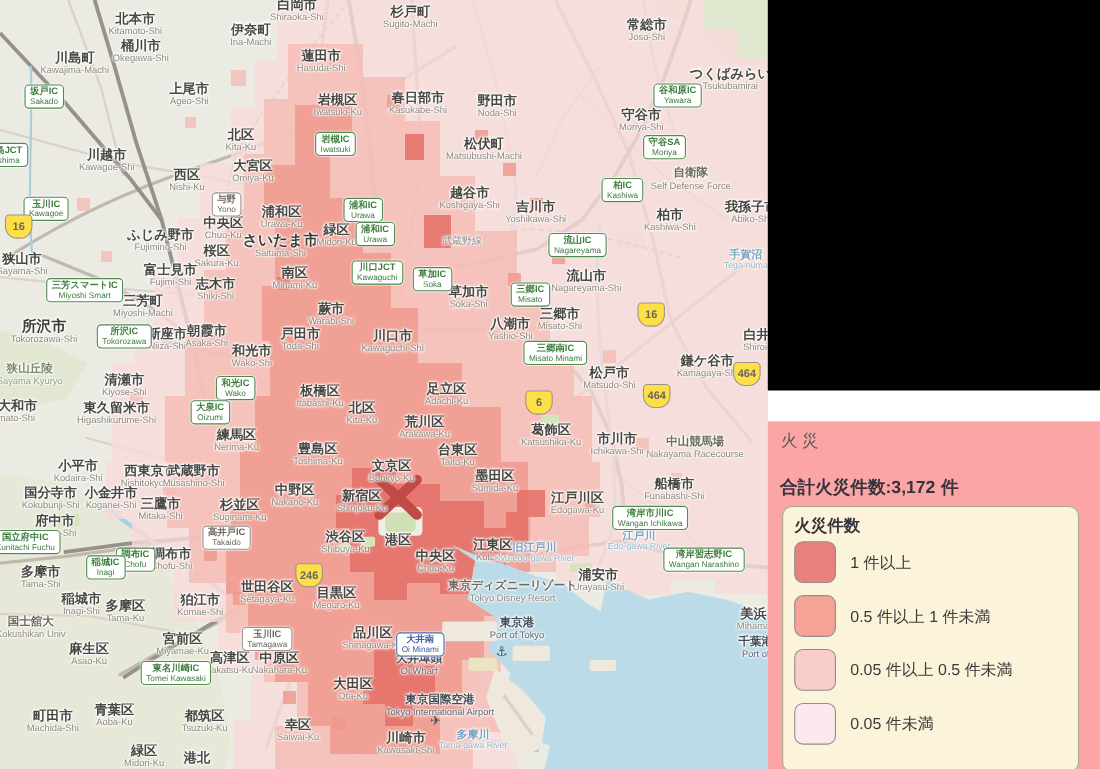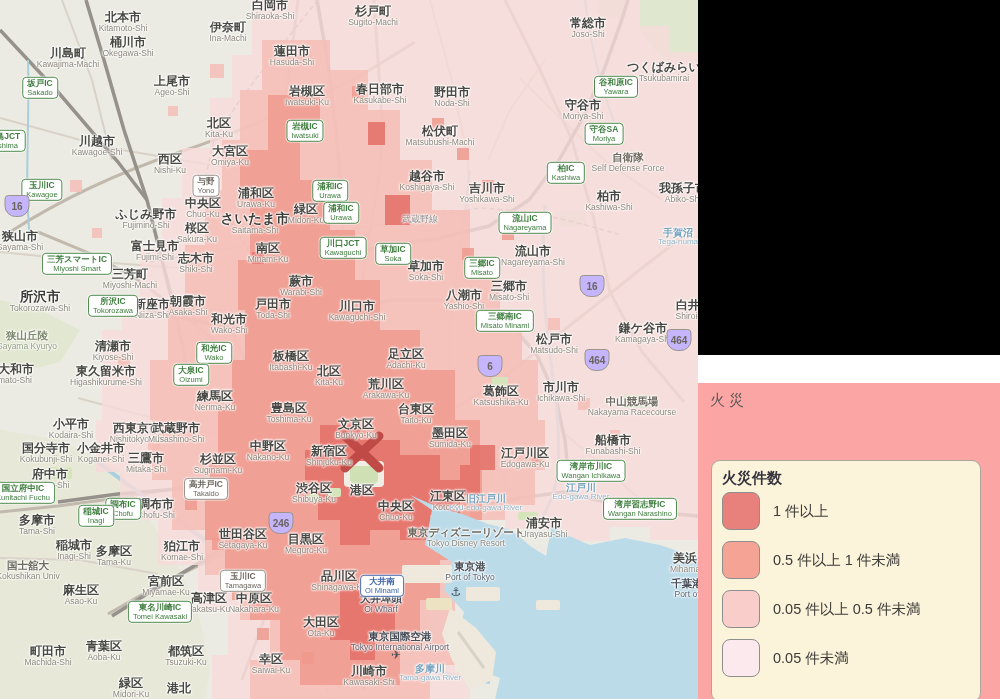--- a/index.html
+++ b/index.html
@@ -22,21 +22,21 @@
   .lbl.terrain{font-size:10.5px;color:#7d8a6f;}
   .lbl.terrain .en{color:#93a083;}
   .lbl.rail{font-size:9px;color:#8a8a8a;font-weight:400;}
   .lbl.sym{font-size:12px;color:#4a5560;text-shadow:none;}
   .badge{position:absolute;transform:translate(-50%,-50%);background:#fff;border:1.5px solid #4f8a4f;
          border-radius:4px;padding:1px 4px;font-size:8.5px;color:#3e7d3e;font-weight:700;
          text-align:center;line-height:1.15;white-space:nowrap;box-shadow:0 0 0 1px rgba(255,255,255,.55);}
   .badge .en{display:block;font-size:7.5px;font-weight:400;}
   .badge.blue{border-color:#4a6fae;color:#3c62a6;}
   .badge.gray{border-color:#9a948c;color:#6d675f;}
-  .shield{position:absolute;transform:translate(-50%,-50%);width:23px;height:20px;background:#c4b5fd;
+  .shield{position:absolute;transform:translate(-50%,-50%);width:23px;height:20px;background:#fde047;
           border:1.5px solid #9a948c;border-radius:4px 4px 11px 11px;font-size:10px;font-weight:700;
           color:#6b655e;display:flex;align-items:center;justify-content:center;text-align:center;}
   
   #blank{position:absolute;left:698px;top:0;width:302px;height:355px;background:#000;}
   #panel{position:absolute;left:698px;top:355px;width:302px;height:344px;background:#fcf3db;}
   #panel-title{position:absolute;left:12px;top:8px;font-size:15px;color:#5c5a55;letter-spacing:4px;}
   #total{position:absolute;left:11px;top:50px;font-size:16px;font-weight:700;color:#35343e;}
   #total .unit{margin-left:5px;}
   #legend{position:absolute;left:13px;top:77px;width:268px;height:240px;border:1.5px solid #a9a79a;
           border-radius:9px;background:#fcf3db;}
@@ -251,21 +251,21 @@
         <div class="lbl" style="left: 406px; top: 359px;"><span>足立区</span><span class="en">Adachi-Ku</span></div>
         <div class="lbl" style="left: 501px; top: 396px;"><span>葛飾区</span><span class="en">Katsushika-Ku</span></div>
         <div class="lbl" style="left: 386px; top: 389px;"><span>荒川区</span><span class="en">Arakawa-Ku</span></div>
         <div class="lbl" style="left: 289px; top: 413px;"><span>豊島区</span><span class="en">Toshima-Ku</span></div>
         <div class="lbl" style="left: 416px; top: 414px;"><span>台東区</span><span class="en">Taito-Ku</span></div>
         <div class="lbl" style="left: 356px; top: 429px;"><span>文京区</span><span class="en">Bunkyo-Ku</span></div>
         <div class="lbl" style="left: 450px; top: 438px;"><span>墨田区</span><span class="en">Sumida-Ku</span></div>
         <div class="lbl" style="left: 268px; top: 451px;"><span>中野区</span><span class="en">Nakano-Ku</span></div>
         <div class="lbl" style="left: 329px; top: 456px;"><span>新宿区</span><span class="en">Shinjuku-Ku</span></div>
         <div class="lbl" style="left: 525px; top: 458px;"><span>江戸川区</span><span class="en">Edogawa-Ku</span></div>
-        <div class="lbl" style="left: 561px; top: 392px;"><span>市川市</span><span class="en">Ichikawa-Shi</span></div>
+        <div class="lbl" style="left: 561px; top: 404px;"><span>市川市</span><span class="en">Ichikawa-Shi</span></div>
         <div class="lbl place" style="left: 632px; top: 407px;"><span>中山競馬場</span><span class="en">Nakayama Racecourse</span></div>
         <div class="lbl" style="left: 613px; top: 445px;"><span>船橋市</span><span class="en">Funabashi-Shi</span></div>
         <div class="lbl" style="left: 314px; top: 493px;"><span>渋谷区</span><span class="en">Shibuya-Ku</span></div>
         <div class="lbl" style="left: 362px; top: 491px;"><span>港区</span></div>
         <div class="lbl" style="left: 396px; top: 511px;"><span>中央区</span><span class="en">Chuo-Ku</span></div>
         <div class="lbl" style="left: 448px; top: 501px;"><span>江東区</span><span class="en">Koto-Ku</span></div>
         <div class="lbl" style="left: 243px; top: 539px;"><span>世田谷区</span><span class="en">Setagaya-Ku</span></div>
         <div class="lbl" style="left: 306px; top: 544px;"><span>目黒区</span><span class="en">Meguro-Ku</span></div>
         <div class="lbl" style="left: 339px; top: 581px;"><span>品川区</span><span class="en">Shinagawa-Ku</span></div>
         <div class="lbl" style="left: 254px; top: 603px;"><span>中原区</span><span class="en">Nakahara-Ku</span></div>
@@ -335,20 +335,21 @@
         <div class="shield" style="left: 597px; top: 360px;">464</div>
         <div class="shield" style="left: 490px; top: 366px;">6</div>
         <div class="shield" style="left: 281px; top: 523px;">246</div>
       </div>
   </div>
 
   <div id="blank"></div>
 
   <div id="panel" style="background: #fca5a5; margin-top: 28px;">
     <div id="panel-title">火災</div>
+    <div id="total"><span>合計火災件数:</span><span>3,172</span><span class="unit">件</span></div>
     <div id="legend" style="background: rgb(252, 243, 219);">
       <div id="legend-title">火災件数</div>
       <div id="legend-items">
           <div class="lrow" style="top: 32px;">
             <span class="sw" style="background: rgb(232, 128, 124);"></span>
             <span class="ltext">1 件以上</span>
           </div>
           <div class="lrow" style="top: 81px;">
             <span class="sw" style="background: rgb(244, 163, 148);"></span>
             <span class="ltext">0.5 件以上 1 件未満</span>

